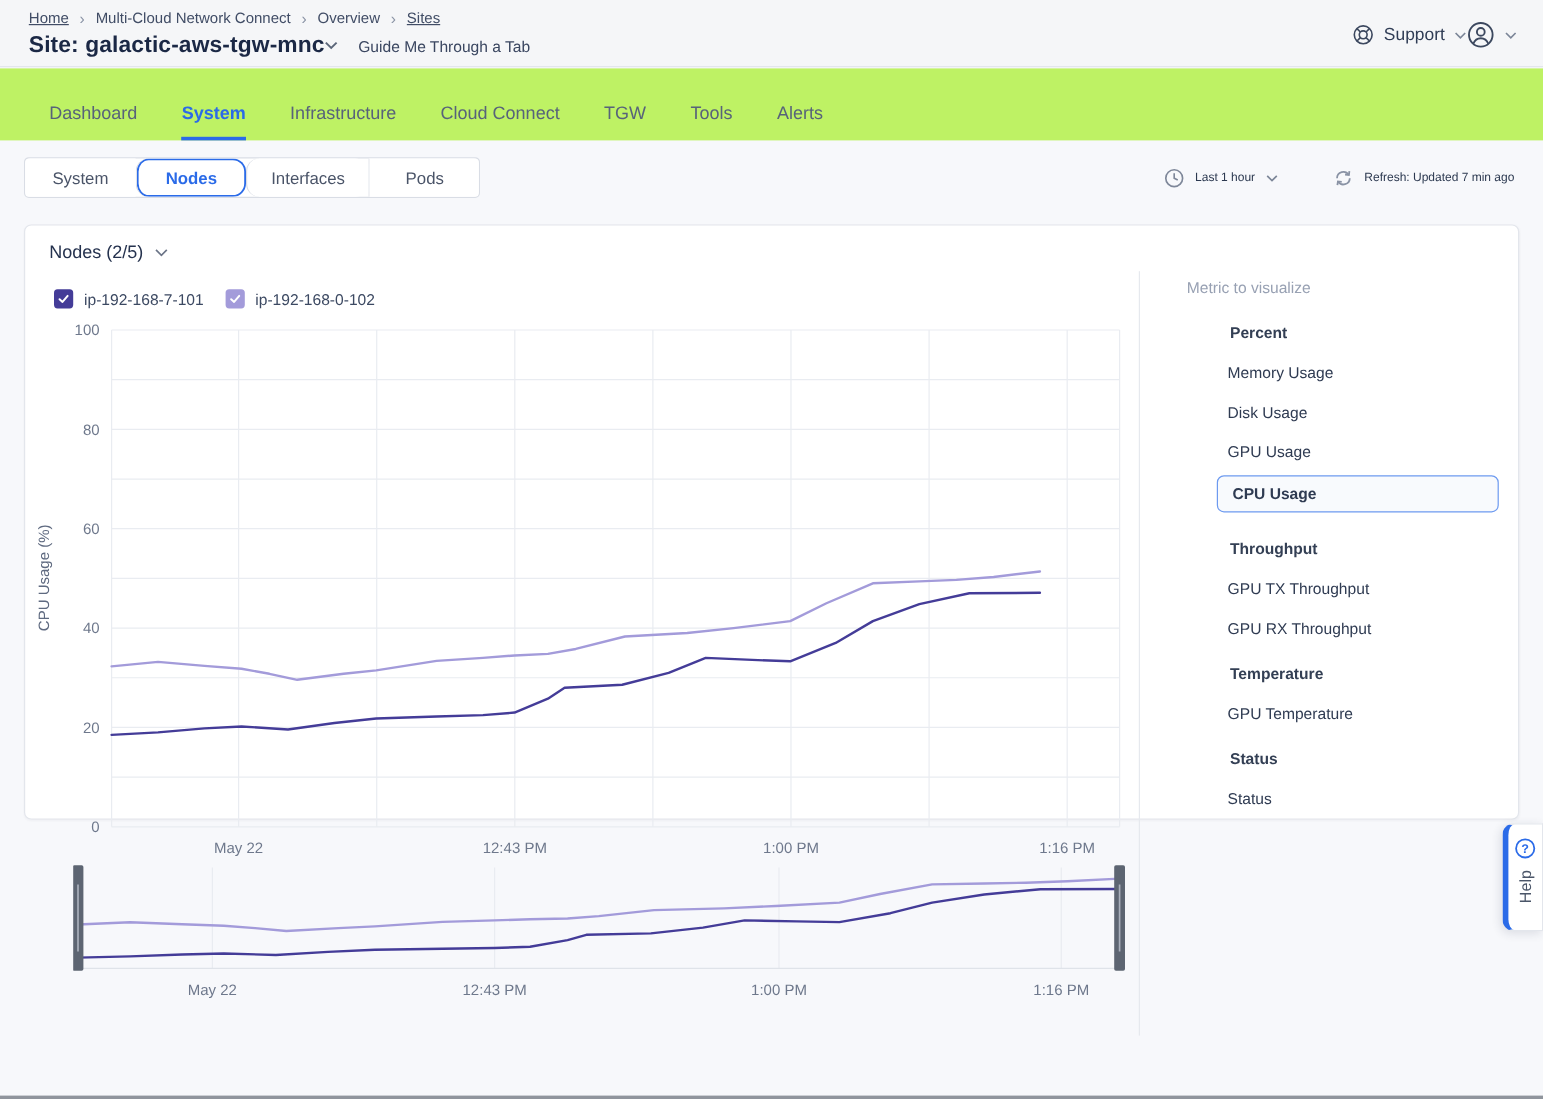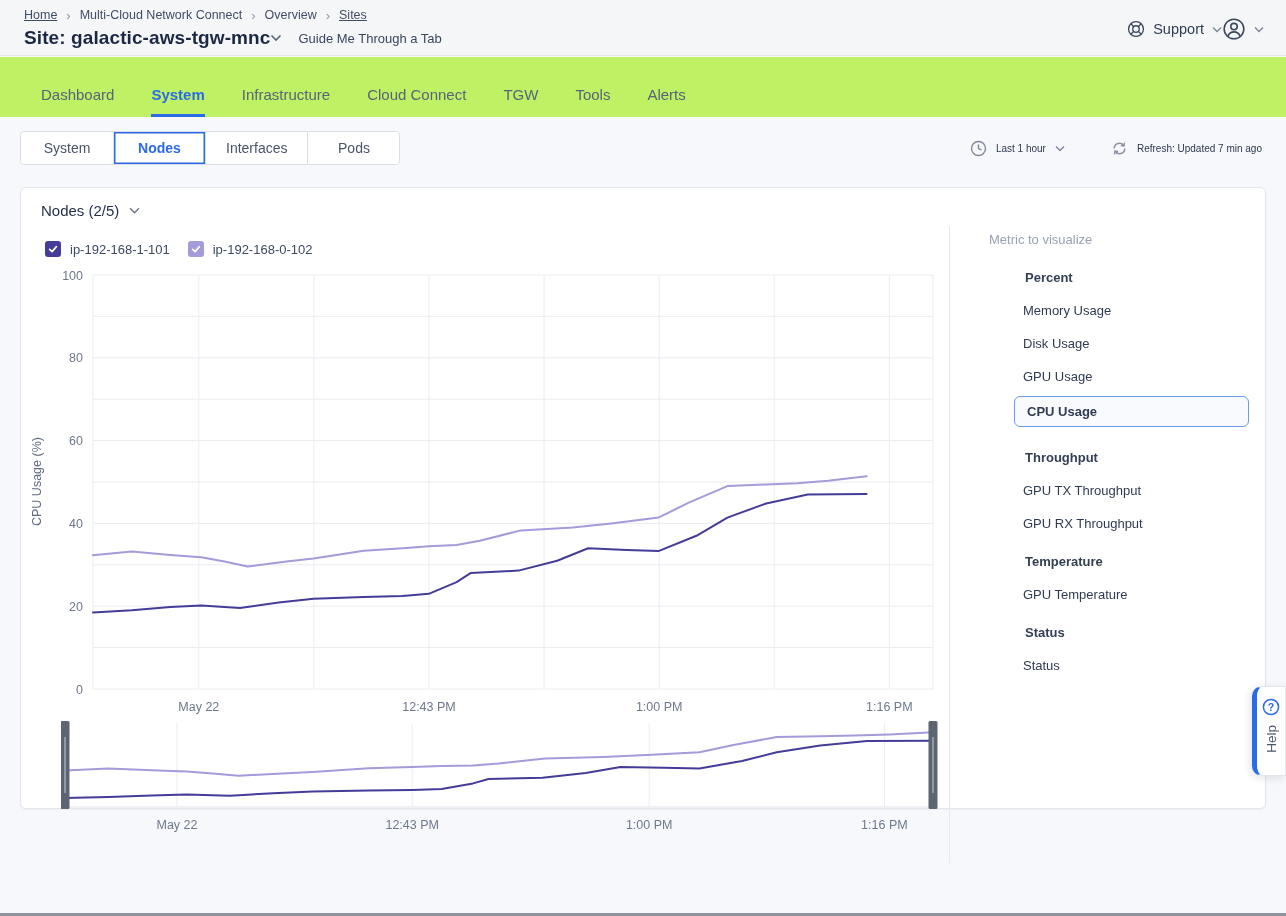--- a/index.html
+++ b/index.html
@@ -25,28 +25,28 @@
   
   .tabs{position:absolute;top:57px;left:0;right:0;height:60px;background:#bef264;
     display:flex;align-items:flex-end;padding-left:41px;gap:37px;box-sizing:border-box;}
   .tab{font-size:15px;color:#57637a;padding-bottom:14px;cursor:pointer;}
   .tab.active{color:var(--accent);font-weight:700;border-bottom:3px solid var(--accent);padding-bottom:11px;}
   
   .controls{position:absolute;top:131px;left:20px;right:24px;display:flex;
     justify-content:space-between;align-items:center;}
   .segmented{display:inline-flex;background:#fff;border:1px solid #d9dde5;border-radius:4px;}
   .seg{min-width:92px;padding:8px 20px;box-sizing:border-box;text-align:center;font-size:14px;
-    color:#4a5468;border-left:1px solid #d9dde5;cursor:pointer;background:#fff;}
+    color:#4a5468;border-left:1px solid #d9dde5;cursor:pointer;background:#fff;border-radius:11px;}
   .seg:first-child{border-left:none;border-radius:4px 0 0 4px;}
   .seg:last-child{border-radius:0 4px 4px 0;}
   .seg.active{color:var(--accent);font-weight:700;box-shadow:inset 0 0 0 1.5px var(--accent);}
   .right-controls{display:flex;align-items:center;gap:46px;}
   .ctl{display:flex;align-items:center;gap:9px;font-size:10px;color:#2c3950;cursor:pointer;}
   
-  .card{position:absolute;left:20px;top:187px;width:1246px;height:622px;background:#fff;
+  .card{position:absolute;left:20px;top:187px;width:1246px;height:496px;background:#fff;
     border:1px solid #e3e6ec;border-radius:6px;box-sizing:border-box;
     box-shadow:0 1px 2px rgba(16,24,40,.04);}
   .card-head{position:absolute;left:20px;top:14px;display:flex;align-items:center;gap:10px;
     font-size:15px;color:#25324e;}
   .legend{position:absolute;left:24px;top:53px;display:flex;align-items:center;gap:18px;}
   .leg-item{display:flex;align-items:center;gap:9px;font-size:13px;color:#3c4962;cursor:pointer;}
   .leg-box{width:16px;height:16px;border-radius:3px;display:flex;align-items:center;justify-content:center;}
   .ylabel{position:absolute;left:6px;top:87px;height:414px;width:20px;display:flex;
     align-items:center;justify-content:center;writing-mode:vertical-rl;transform:rotate(180deg);
     font-size:12.5px;color:#5f6a80;}
@@ -186,21 +186,21 @@
     </span>
   </div>
 
   <div class="legend">
       <div class="leg-item">
         <span class="leg-box" style="background: rgb(68, 60, 152);">
           <svg width="12" height="12" viewBox="0 0 16 16">
             <polyline points="3.5,8.5 6.8,11.5 12.5,4.8" fill="none" stroke="#fff" stroke-width="2.2" stroke-linecap="round" stroke-linejoin="round"></polyline>
           </svg>
         </span>
-        <span>ip-192-168-1-101</span>
+        <span>ip-192-168-7-101</span>
       </div>
       <div class="leg-item">
         <span class="leg-box" style="background: rgb(163, 155, 218);">
           <svg width="12" height="12" viewBox="0 0 16 16">
             <polyline points="3.5,8.5 6.8,11.5 12.5,4.8" fill="none" stroke="#fff" stroke-width="2.2" stroke-linecap="round" stroke-linejoin="round"></polyline>
           </svg>
         </span>
         <span>ip-192-168-0-102</span>
       </div>
     </div>

